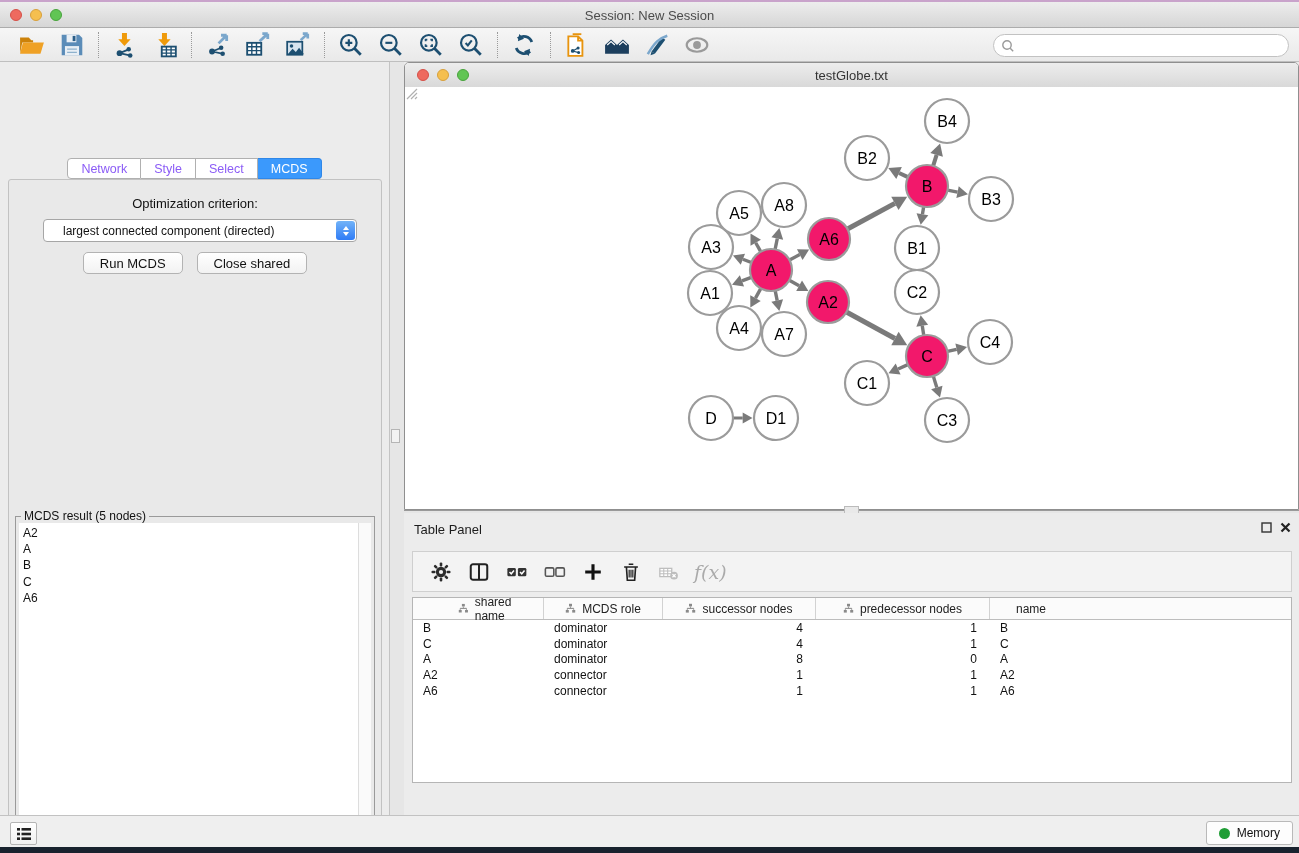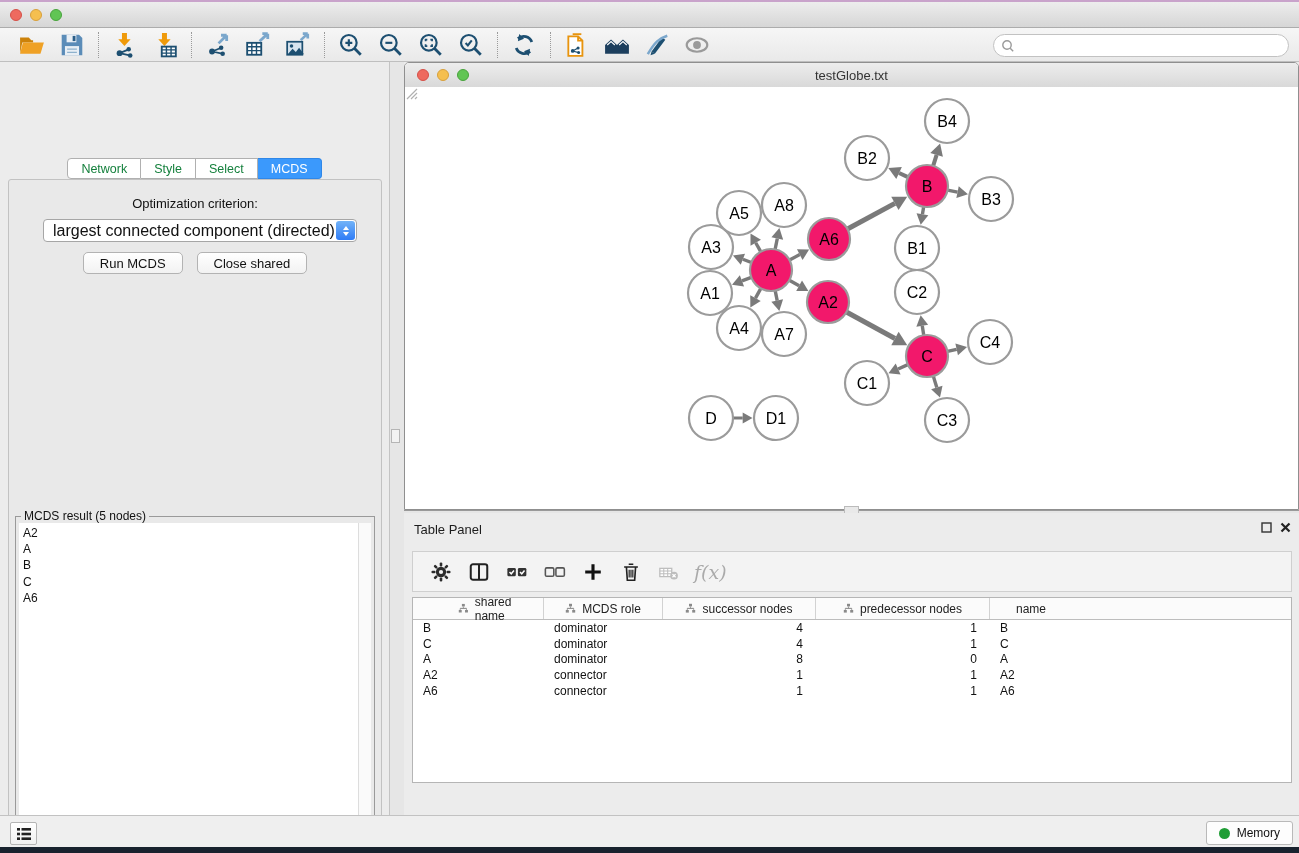--- a/index.html
+++ b/index.html
@@ -29,30 +29,30 @@
 
   
   .control-panel { position:absolute; left:0; top:62px; width:390px; height:753px; background:#ececec; border-right:1px solid #c4c4c4; }
   .panel-header { position:relative; height:30px; }
   .panel-title { position:absolute; left:10px; top:9px; font-size:13px; color:#1d1d1d; }
   .panel-btns { position:absolute; right:8px; top:9px; display:flex; gap:8px; }
   .panel-btns svg { width:11px; height:11px; }
 
   .cp-tabs { position:absolute; left:0; right:0; top:96px; display:flex; justify-content:center; }
   .seg-tab { height:21px; padding:0 13px; font-size:12.5px; background:#fff; border:1px solid #b0b0b0; border-left:none;
-    display:flex; align-items:center; color:#15803d; }
+    display:flex; align-items:center; color:#8b5cf6; }
   .seg-tab:first-child { border-left:1px solid #b0b0b0; border-radius:4px 0 0 4px; }
   .seg-tab:last-child { border-radius:0 4px 4px 0; }
   .seg-tab.active { background:#3b99fc; border-color:#2f87e8; color:#fff; }
 
   .cp-body { position:absolute; left:8px; top:117px; width:374px; height:691px; background:#e9e9e9; border:1px solid #c2c2c2; border-radius:3px; }
   .opt-label { position:absolute; left:0; right:0; top:16px; text-align:center; font-size:13px; color:#111; }
   .criterion { position:absolute; left:34px; top:39px; width:314px; height:23px; background:#fff; border:1px solid #a6a6a6; border-radius:4px;
     display:flex; align-items:center; }
-  .criterion-text { flex:1; font-size:16px; color:#111; padding-left:9px; white-space:nowrap; }
+  .criterion-text { flex:1; font-size:12px; color:#111; padding-left:19px; white-space:nowrap; }
   .criterion-stepper { width:19px; height:19px; margin-right:1px; border-radius:3px;
     background:linear-gradient(#72b3f8,#2f7cf6); display:flex; flex-direction:column; align-items:center; justify-content:center; gap:2px; }
   .tri-up { width:0; height:0; border-left:3.5px solid transparent; border-right:3.5px solid transparent; border-bottom:4px solid #fff; }
   .tri-down { width:0; height:0; border-left:3.5px solid transparent; border-right:3.5px solid transparent; border-top:4px solid #fff; }
   .cp-buttons { position:absolute; left:0; right:0; top:72px; display:flex; justify-content:center; gap:14px; }
   .mac-btn { height:22px; padding:0 16px; font-size:13px; color:#111; background:linear-gradient(#ffffff,#f2f2f2);
     border:1px solid #b3b3b3; border-radius:5px; display:flex; align-items:center; }
 
   .mcds-result { position:absolute; left:6px; top:336px; width:360px; height:345px; border:1px solid #9a9a9a; }
   .mcds-result-title { position:absolute; left:5px; top:-8px; background:#e9e9e9; padding:0 3px; font-size:12px; color:#111; }
@@ -108,20 +108,21 @@
 <body>
 
 <div class="desktop-strip-top"></div>
 
 <div class="titlebar">
   <div class="lights">
     <div class="light red"></div>
     <div class="light yellow"></div>
     <div class="light green"></div>
   </div>
+  <div class="titlebar-title">Session: New Session</div>
 </div>
 
 <div class="toolbar">
   <div class="tb-btn">
     <svg viewBox="0 0 24 24">
         <path fill="#cc820a" d="M1 5h8l2.3 2.6H13v2H3L1 20z"></path>
         <path fill="#efa125" d="M3.6 9.6H23L19.8 20H1z"></path>
       </svg>
   </div>
   <div class="tb-btn">

